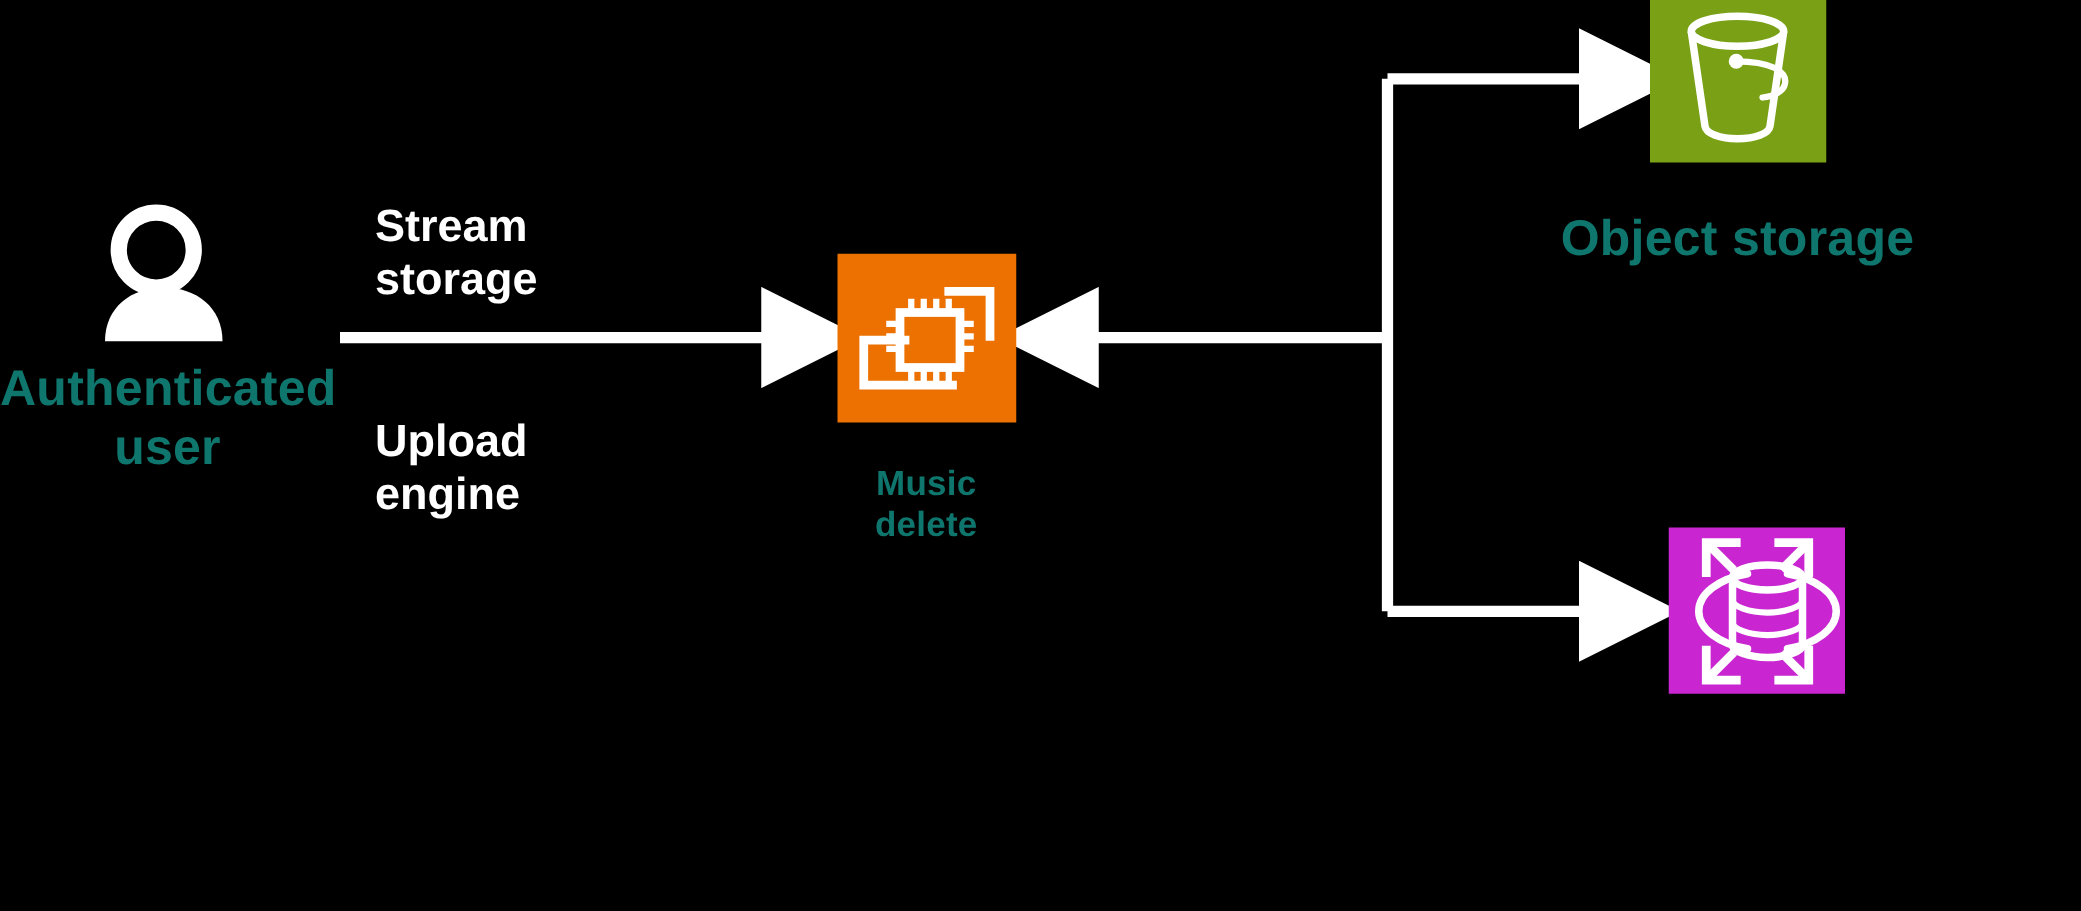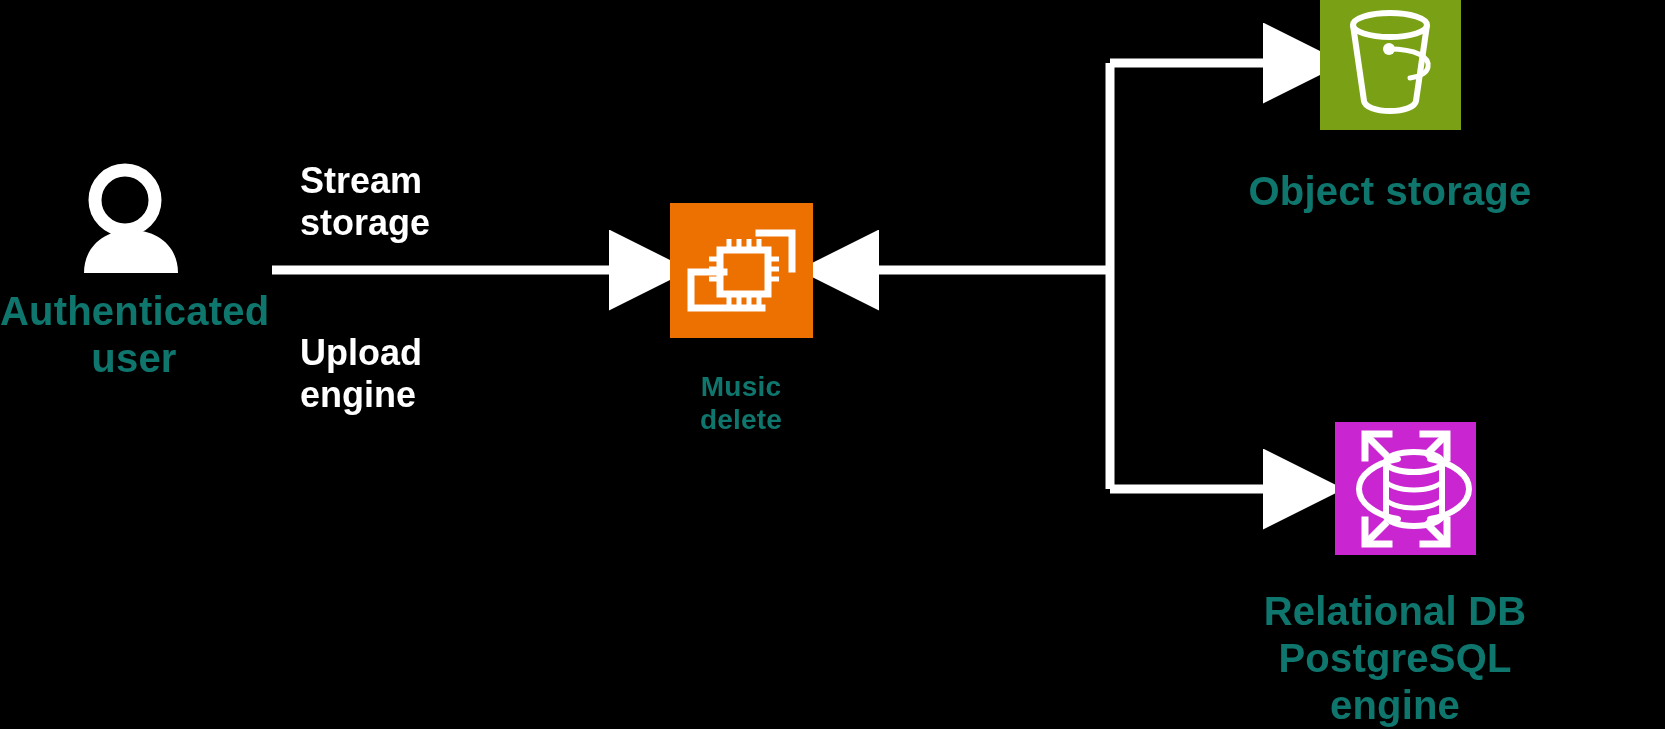--- a/index.html
+++ b/index.html
@@ -174,15 +174,14 @@
       <path d="M112 36 L112 12 L88 12" fill="none" stroke="#ffffff" stroke-width="7" stroke-linecap="square"></path>
       <line x1="112" y1="12" x2="90" y2="34" stroke="#ffffff" stroke-width="7"></line>
 
       <path d="M30 98 L30 122 L54 122" fill="none" stroke="#ffffff" stroke-width="7" stroke-linecap="square"></path>
       <line x1="30" y1="122" x2="52" y2="100" stroke="#ffffff" stroke-width="7"></line>
 
       <path d="M112 98 L112 122 L88 122" fill="none" stroke="#ffffff" stroke-width="7" stroke-linecap="square"></path>
       <line x1="112" y1="122" x2="90" y2="100" stroke="#ffffff" stroke-width="7"></line>
     </svg>
   </div>
-  <div class="node-label" style="left:1215px; top:588px; width:360px; font-size:40px;"><span>Relational DB</span><br><span>PostgreSQL engine</span></div>
 
 </div>
 
 </body></html>

